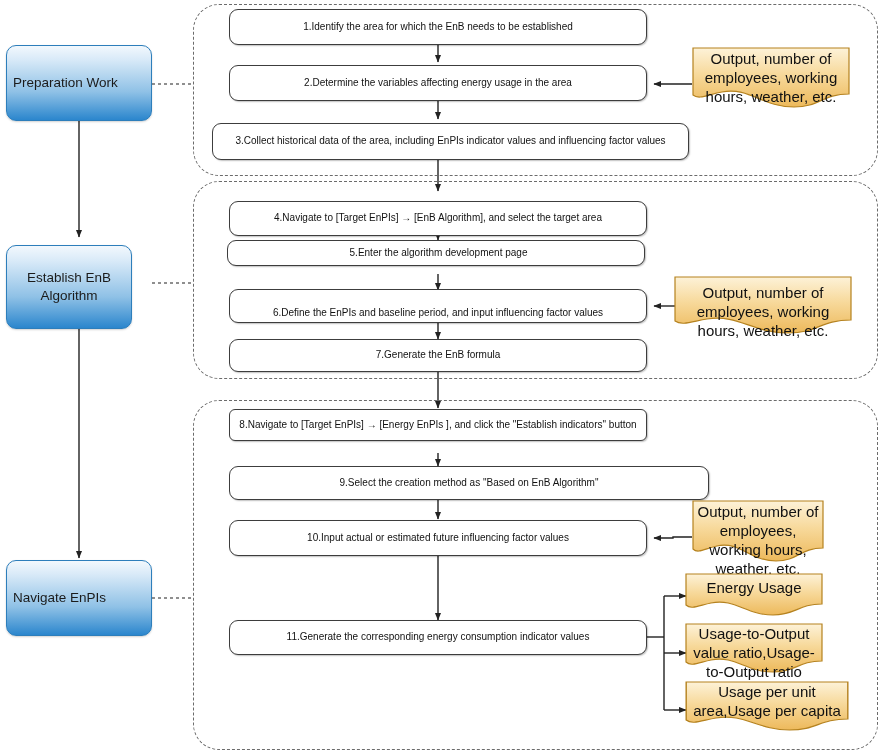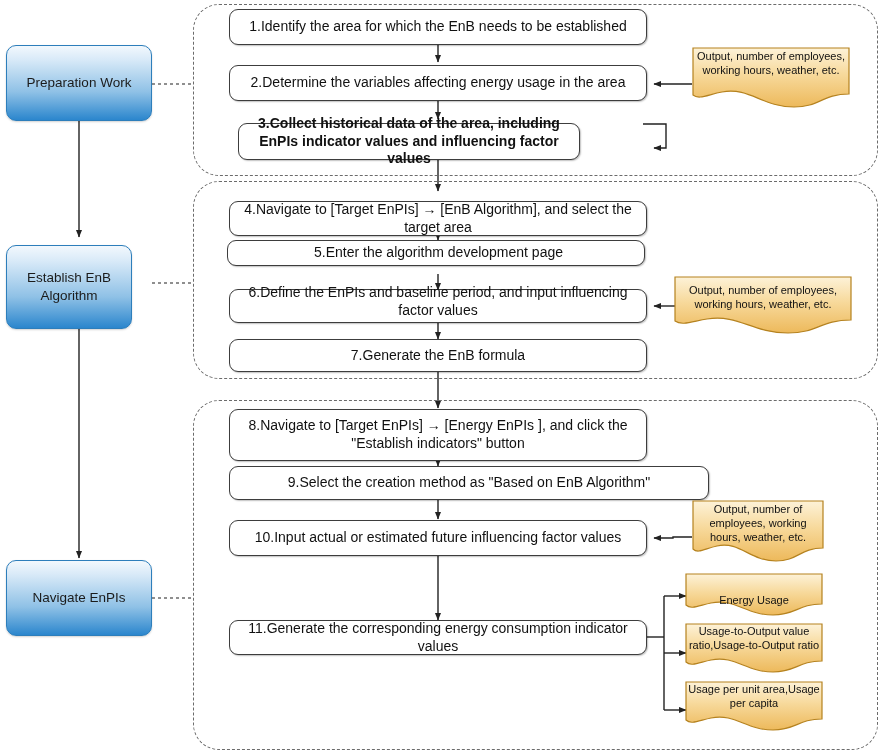--- a/index.html
+++ b/index.html
@@ -29,42 +29,42 @@
 
   
   .stage-box {
     position: absolute;
     border-radius: 10px;
     background: linear-gradient(to bottom, #f2f8fd 0%, #d9eaf8 18%, #8fc1e6 62%, #2b86cd 100%);
     border: 1px solid #2d7ebb;
     box-sizing: border-box;
     display: flex;
     align-items: center;
-    justify-content: center;
+    justify-content: flex-start;
     text-align: center;
     color: #1b1b1b;
     font-size: 13.5px;
     line-height: 1.35;
     padding: 8px 6px;
     box-shadow: 0 1px 2px rgba(0,0,0,0.18);
   }
 
   
   .proc-box {
     position: absolute;
     box-sizing: border-box;
     border: 1.3px solid #3d3d3d;
     border-radius: 9px;
     background: #ffffff;
     display: flex;
     align-items: center;
     justify-content: center;
     text-align: center;
     color: #111111;
-    font-size: 14px;
+    font-size: 10px;
     line-height: 1.28;
     padding: 2px 3px;
     box-shadow: 1px 1px 1.5px rgba(0,0,0,0.25);
   }
 
   
   .note-box {
     position: absolute;
     box-sizing: border-box;
   }
@@ -75,21 +75,21 @@
     width: 100%;
     height: 100%;
   }
   .note-box .note-text {
     position: absolute;
     left: 0;
     right: 0;
     top: 0;
     text-align: center;
     color: #111111;
-    font-size: 11px;
+    font-size: 15px;
     line-height: 1.26;
     padding: 3px 2px 0 2px;
     box-sizing: border-box;
   }
 
   
   .group-box {
     position: absolute;
     box-sizing: border-box;
     border: 1.3px dashed #6b6b6b;
@@ -175,41 +175,41 @@
   </div>
 
   <div class="proc-box" style="left:229px; top:9px; width:418px; height:36px;">
     <span>1.Identify the area for which the EnB needs to be established</span>
   </div>
 
   <div class="proc-box" style="left:229px; top:65px; width:418px; height:36px;">
     <span>2.Determine the variables affecting energy usage in the area</span>
   </div>
 
-  <div class="proc-box" style="left:238px; top:123px; width:342px; height:37px;font-weight:bold;">
+  <div class="proc-box" style="left:212px; top:123px; width:477px; height:37px;">
     <span>3.Collect historical data of the area, including EnPIs indicator values and influencing factor values</span>
   </div>
 
   <div class="proc-box" style="left:229px; top:201px; width:418px; height:35px;">
     <span>4.Navigate to [Target EnPIs] → [EnB Algorithm], and select the target area</span>
   </div>
 
   <div class="proc-box" style="left:227px; top:240px; width:418px; height:26px;padding-left:8px;">
     <span>5.Enter the algorithm development page</span>
   </div>
 
   <div class="proc-box" style="left:229px; top:289px; width:418px; height:34px;align-items:flex-end;">
     <span>6.Define the EnPIs and baseline period, and input influencing factor values</span>
   </div>
 
   <div class="proc-box" style="left:229px; top:339px; width:418px; height:33px;">
     <span>7.Generate the EnB formula</span>
   </div>
 
-  <div class="proc-box" style="left:229px; top:409px; width:418px; height:52px;">
+  <div class="proc-box" style="left:229px; top:409px; width:418px; height:32px;border-radius:6px;">
     <span>8.Navigate to [Target EnPIs] → [Energy EnPIs ], and click the "Establish indicators" button</span>
   </div>
 
   <div class="proc-box" style="left:229px; top:466px; width:480px; height:34px;">
     <span>9.Select the creation method as "Based on EnB Algorithm"</span>
   </div>
 
   <div class="proc-box" style="left:229px; top:520px; width:418px; height:36px;">
     <span>10.Input actual or estimated future influencing factor values</span>
   </div>
@@ -264,38 +264,38 @@
     <svg class="note-svg" viewBox="0 0 138 43" preserveAspectRatio="none" xmlns="http://www.w3.org/2000/svg">
       <defs>
         <linearGradient id="og1" x1="0" y1="0" x2="0" y2="1">
           <stop offset="0%" stop-color="#fdf2d8"></stop>
           <stop offset="45%" stop-color="#f7d99b"></stop>
           <stop offset="100%" stop-color="#edb95b"></stop>
         </linearGradient>
       </defs>
       <path d="M1,1 L137,1 L137,31 C113,31 111,42 88,42 C61,42 50,25 26,30 C14,32.5 6,37 1,32 Z" fill="url(#og1)" stroke="#b5821f" stroke-width="1.2"></path>
     </svg>
-    <div class="note-text" style="padding-top:21px;">Energy Usage</div>
+    <div class="note-text" style="padding-top:6px;">Energy Usage</div>
   </div>
 
   <div class="note-box" style="left:685px; top:623px; width:138px; height:50px;">
     <svg class="note-svg" viewBox="0 0 138 50" preserveAspectRatio="none" xmlns="http://www.w3.org/2000/svg">
       <defs>
         <linearGradient id="og2" x1="0" y1="0" x2="0" y2="1">
           <stop offset="0%" stop-color="#fdf2d8"></stop>
           <stop offset="45%" stop-color="#f7d99b"></stop>
           <stop offset="100%" stop-color="#edb95b"></stop>
         </linearGradient>
       </defs>
       <path d="M1,1 L137,1 L137,38 C113,38 111,49 88,49 C61,49 50,32 26,37 C14,39.5 6,44 1,39 Z" fill="url(#og2)" stroke="#b5821f" stroke-width="1.2"></path>
     </svg>
     <div class="note-text" style="padding-top:2px;">Usage-to-Output value ratio,Usage-to-Output ratio</div>
   </div>
 
-  <div class="note-box" style="left:685px; top:681px; width:138px; height:50px;">
+  <div class="note-box" style="left:685px; top:681px; width:164px; height:50px;">
     <svg class="note-svg" viewBox="0 0 138 50" preserveAspectRatio="none" xmlns="http://www.w3.org/2000/svg">
       <defs>
         <linearGradient id="og3" x1="0" y1="0" x2="0" y2="1">
           <stop offset="0%" stop-color="#fdf2d8"></stop>
           <stop offset="45%" stop-color="#f7d99b"></stop>
           <stop offset="100%" stop-color="#edb95b"></stop>
         </linearGradient>
       </defs>
       <path d="M1,1 L137,1 L137,38 C113,38 111,49 88,49 C61,49 50,32 26,37 C14,39.5 6,44 1,39 Z" fill="url(#og3)" stroke="#b5821f" stroke-width="1.2"></path>
     </svg>

